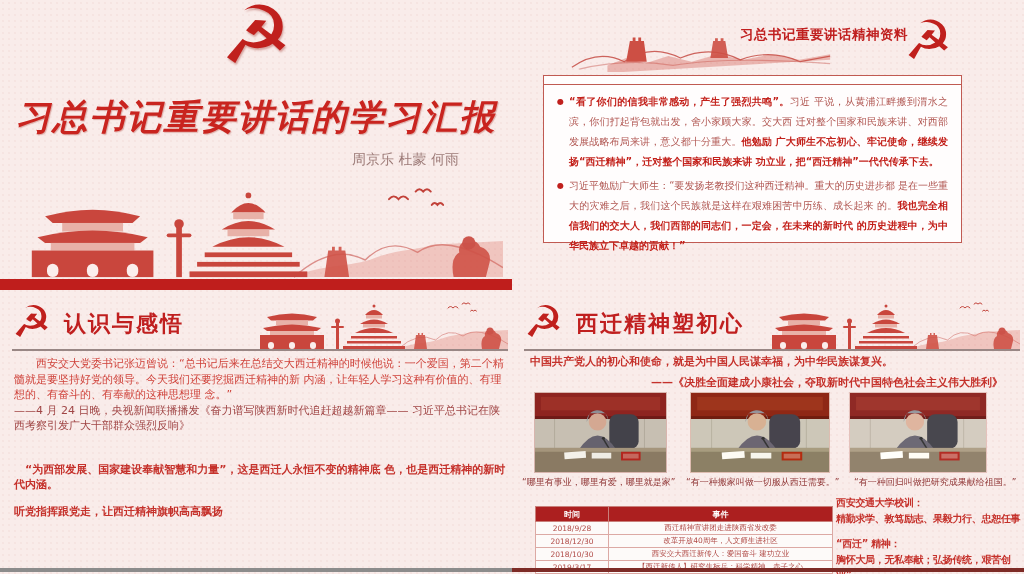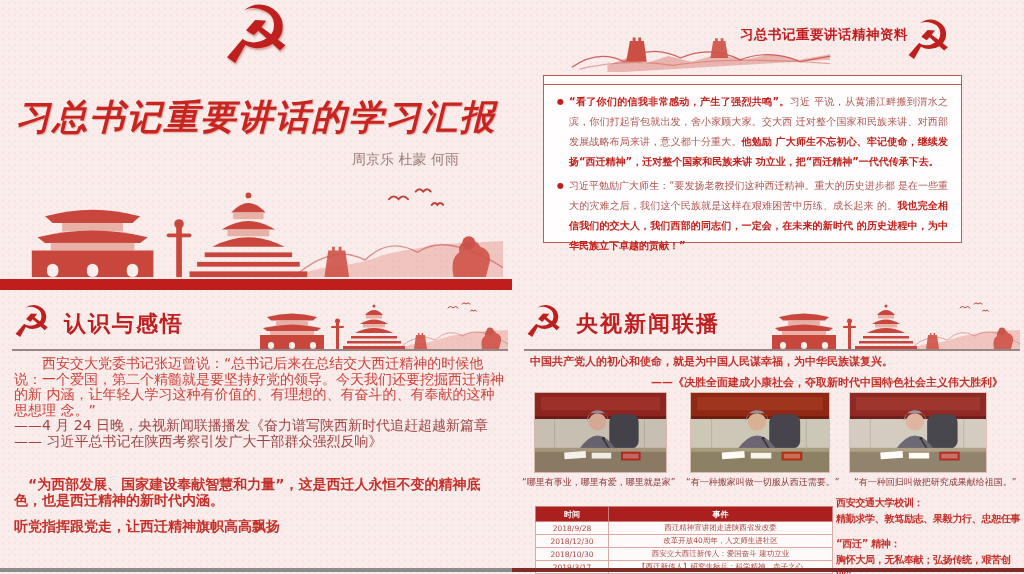--- a/index.html
+++ b/index.html
@@ -38,21 +38,21 @@
   .quotebox li .dot{position:absolute;left:0;top:0;color:#c0201d;font-size:8px;line-height:20px;}
   .quotebox .b{color:#c3201a;font-weight:bold;}
   
   .sec-emblem{position:absolute;left:12px;top:0px;font-size:44px;line-height:1;color:#c0201d;}
   .sec-title{position:absolute;left:64px;top:9px;font-size:22px;font-weight:bold;
              color:#c01f1f;letter-spacing:2px;white-space:nowrap;}
   .sec-skyline{position:absolute;right:0;top:0;width:268px;height:50px;}
   .sec-line{position:absolute;left:12px;right:4px;top:49px;border-top:2px solid #998785;}
   
   .bl{left:0;top:300px;width:512px;height:274px;}
-  .bl .body{position:absolute;left:14px;top:56px;width:492px;font-size:14px;line-height:15.5px;}
+  .bl .body{position:absolute;left:14px;top:56px;width:492px;font-size:11px;line-height:15.5px;}
   .bl p{margin:0;}
   .bl .p1{color:#cf423a;text-indent:2em;}
   .bl .p2{color:#a04545;margin-bottom:14px;}
   .bl .p3{color:#c5312b;font-weight:bold;text-indent:2em;margin-bottom:13px;}
   .bl .p4{color:#c5312b;font-weight:bold;text-indent:1em;margin-bottom:11px;margin-top:28px;}
   .bl .p5{color:#c5312b;font-weight:bold;}
   .bl .band{position:absolute;left:0;top:268px;width:512px;height:4px;background:#8c8c8c;}
   
   .br{left:512px;top:300px;width:512px;height:274px;}
   .br .intro{position:absolute;left:18px;top:54px;width:480px;font-size:11px;font-weight:bold;color:#c5312b;}
@@ -195,21 +195,21 @@
       <p class="p1">西安交大党委书记张迈曾说：“总书记后来在总结交大西迁精神的时候他说：一个爱国，第二个精髓就是要坚持好党的领导。今天我们还要挖掘西迁精神的新 内涵，让年轻人学习这种有价值的、有理想的、有奋斗的、有奉献的这种思想理 念。”</p>
       <p class="p2">——4 月 24 日晚，央视新闻联播播发《奋力谱写陕西新时代追赶超越新篇章—— 习近平总书记在陕西考察引发广大干部群众强烈反响》</p>
       <p class="p4">“为西部发展、国家建设奉献智慧和力量”，这是西迁人永恒不变的精神底 色，也是西迁精神的新时代内涵。</p>
       <p class="p5">听党指挥跟党走，让西迁精神旗帜高高飘扬</p>
     </div>
     <div class="band"></div>
   </section>
 
   <section class="q br">
     <div class="sec-emblem">☭</div>
-    <div class="sec-title">央视新闻联播</div>
+    <div class="sec-title">西迁精神塑初心</div>
     <svg class="sec-skyline" viewBox="0 0 520 100" preserveAspectRatio="xMidYMax meet">
         <use href="#skyline"></use>
       </svg>
     <div class="sec-line"></div>
     <div class="intro">中国共产党人的初心和使命，就是为中国人民谋幸福，为中华民族谋复兴。</div>
     <div class="source">——《决胜全面建成小康社会，夺取新时代中国特色社会主义伟大胜利》</div>
 
     <div class="photo ph1">
       <svg viewBox="0 0 134 82" preserveAspectRatio="none">
           <use href="#photo-scene"></use>

